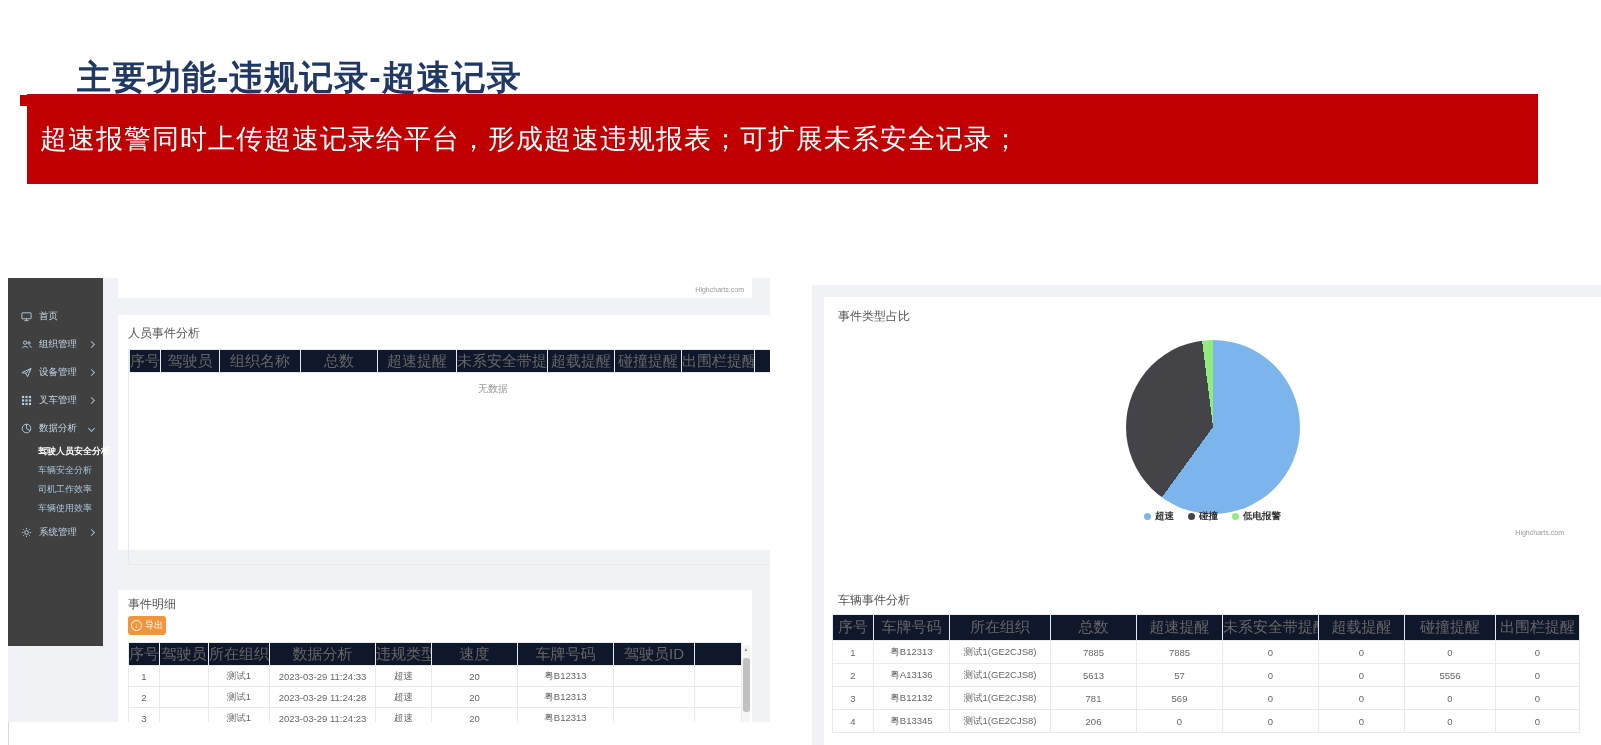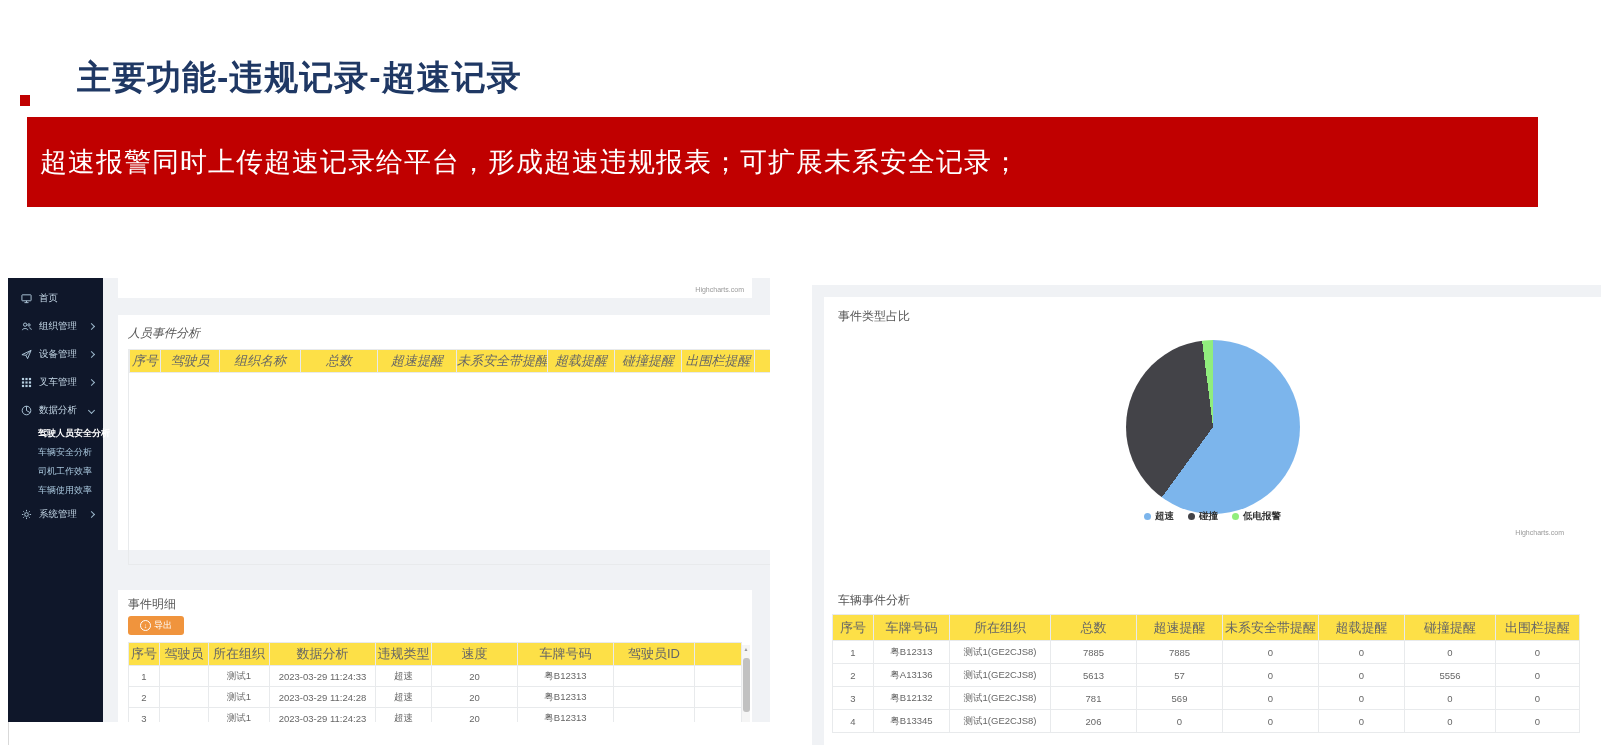--- a/index.html
+++ b/index.html
@@ -3,62 +3,62 @@
 <meta charset="utf-8">
 <style>
   html,body{margin:0;padding:0;background:#fff;}
   .canvas{position:relative;width:1601px;height:745px;background:#fff;overflow:hidden;
           font-family:"Liberation Sans","DejaVu Sans",sans-serif;}
 
   
   .slide-title{position:absolute;left:60px;top:38px;margin:17px;font-size:34px;font-weight:800;
                color:#1f3864;letter-spacing:1px;}
   .banner-chip{position:absolute;left:20px;top:95px;width:10px;height:11px;background:#c00000;}
-  .banner{position:absolute;left:27px;top:117px;width:1511px;height:90px;background:#c00000;
+  .banner{position:absolute;left:27px;top:94px;width:1511px;height:90px;background:#c00000;
           display:flex;align-items:center;}
   .banner span{color:#fff;font-size:27px;padding-left:13px;letter-spacing:1px;}
   .edge-line{position:absolute;left:8px;top:722px;width:1px;height:23px;background:#d9d9d9;}
 
   
   .shot{position:absolute;background:#f0f2f5;overflow:hidden;}
   .shot-left{left:8px;top:278px;width:762px;height:444px;}
   .shot-right{left:812px;top:285px;width:789px;height:460px;}
   .card{position:absolute;background:#fff;}
   .card-title{font-size:12px;color:#555;}
   .credit{font-size:7px;color:#999;}
 
   
-  .sidebar{position:absolute;left:0;top:0;width:95px;height:444px;background:#0f172a;padding-top:6px;box-sizing:border-box;}
+  .sidebar{position:absolute;left:0;top:0;width:95px;height:368px;background:#404040;padding-top:24px;box-sizing:border-box;}
   .s-item{height:28px;display:flex;align-items:center;padding:0 9px 0 13px;color:#c6d9e8;font-size:9.5px;cursor:pointer;}
   .s-item .ic{width:11px;height:11px;margin-right:7px;flex:0 0 auto;color:#b5cee0;}
   .s-item .lbl{flex:1 1 auto;white-space:nowrap;}
   .chev{width:4px;height:4px;border-right:1.2px solid #9cb8cc;border-bottom:1.2px solid #9cb8cc;
         transform:rotate(-45deg);flex:0 0 auto;}
   .chev.down{transform:rotate(45deg);}
   .s-sub{height:19px;display:flex;align-items:center;padding-left:30px;color:#a8c6dc;font-size:9px;cursor:pointer;white-space:nowrap;}
   .s-sub.active{color:#fff;font-weight:bold;}
 
   
   table.tbl{border-collapse:collapse;table-layout:fixed;width:100%;background:#fff;}
-  table.tbl th{background:#fde047;border:1px solid #e8eaec;font-weight:normal;color:#666;
-               font-size:13px;height:22px;padding:0;overflow:hidden;white-space:nowrap;text-align:center;}
+  table.tbl th{background:#0f172a;border:1px solid #e8eaec;font-weight:normal;color:#666;
+               font-size:15px;height:22px;padding:0;overflow:hidden;white-space:nowrap;text-align:center;}
   table.tbl td{border:1px solid #e8eaec;color:#666;font-size:9.5px;height:20px;padding:0;
                overflow:hidden;white-space:nowrap;text-align:center;}
   .tbl-wrap{position:relative;}
 
   
   .card-sliver{left:15px;top:0;width:634px;height:20px;text-align:right;}
   .card-sliver .credit{display:inline-block;margin:5px 8px 0 0;}
-  .card-person{left:15px;top:37px;width:750px;height:235px;padding:10px;box-sizing:border-box;font-style:italic;}
+  .card-person{left:15px;top:37px;width:750px;height:235px;padding:10px;box-sizing:border-box;}
   .card-person .tbl-box{margin-top:7px;border:1px solid #e8eaec;height:216px;box-sizing:border-box;overflow:hidden;}
   .card-person table.tbl th{border-top:none;}
   .empty{ text-align:center;font-size:10px;color:#999;padding-top:9px;}
   .card-detail{left:15px;top:312px;width:634px;height:132px;padding:6px 10px;box-sizing:border-box;}
   .btn-export{margin-top:3px;display:inline-flex;align-items:center;gap:3px;background:#f0943d;border:none;
-              color:#fff;font-size:9px;padding:3px 12px;border-radius:3px;cursor:pointer;
+              color:#fff;font-size:9px;padding:3px 3px;border-radius:3px;cursor:pointer;
               font-family:inherit;}
   .exp-ic{width:9px;height:9px;border:1px solid #fff;border-radius:50%;font-size:7px;line-height:9px;
           display:inline-block;text-align:center;}
   .card-detail .tbl-wrap{margin-top:7px;width:614px;}
   .vscroll{position:absolute;right:2px;top:55px;width:8px;height:77px;background:#f5f5f5;text-align:center;}
   .varrow{font-size:5px;color:#999;line-height:8px;display:block;}
   .vthumb{position:absolute;left:0.5px;top:13px;width:7px;height:54px;background:#c1c1c1;border-radius:3px;display:block;}
 
   
   .card-pie{left:12px;top:12px;width:777px;height:320px;}
@@ -187,20 +187,21 @@
                     <th style="width: 90px;">未系安全带提醒</th>
                     <th style="width: 66px;">超载提醒</th>
                     <th style="width: 66px;">碰撞提醒</th>
                     <th style="width: 72px;">出围栏提醒</th>
                     <th></th>
                   </tr>
                 </thead>
                 <tbody></tbody>
               </table>
             </div>
+          <div class="empty">无数据</div>
         </div>
       </div>
 
       <div class="card card-detail">
         <div class="card-title">事件明细</div>
         <button class="btn-export">
           <span class="exp-ic">↓</span>
           <span>导出</span>
         </button>
         <div class="tbl-wrap">

